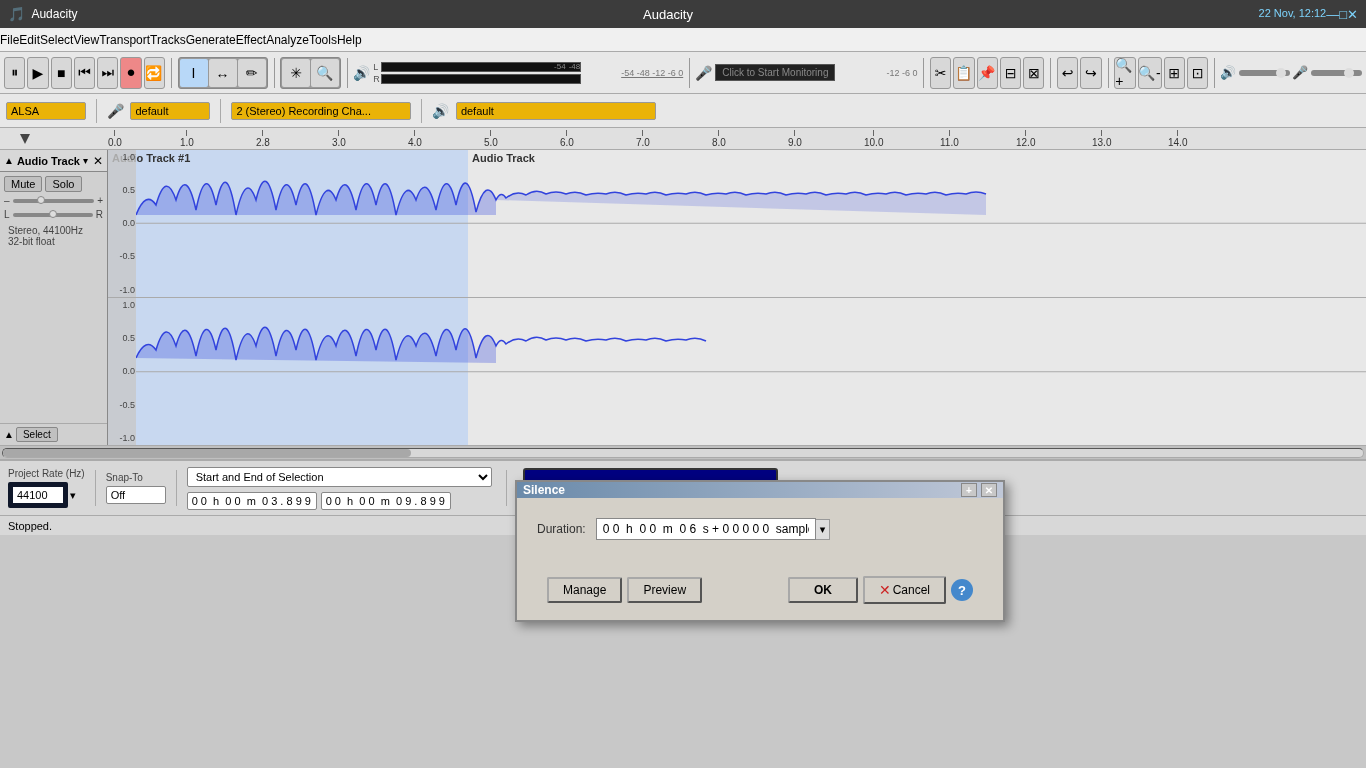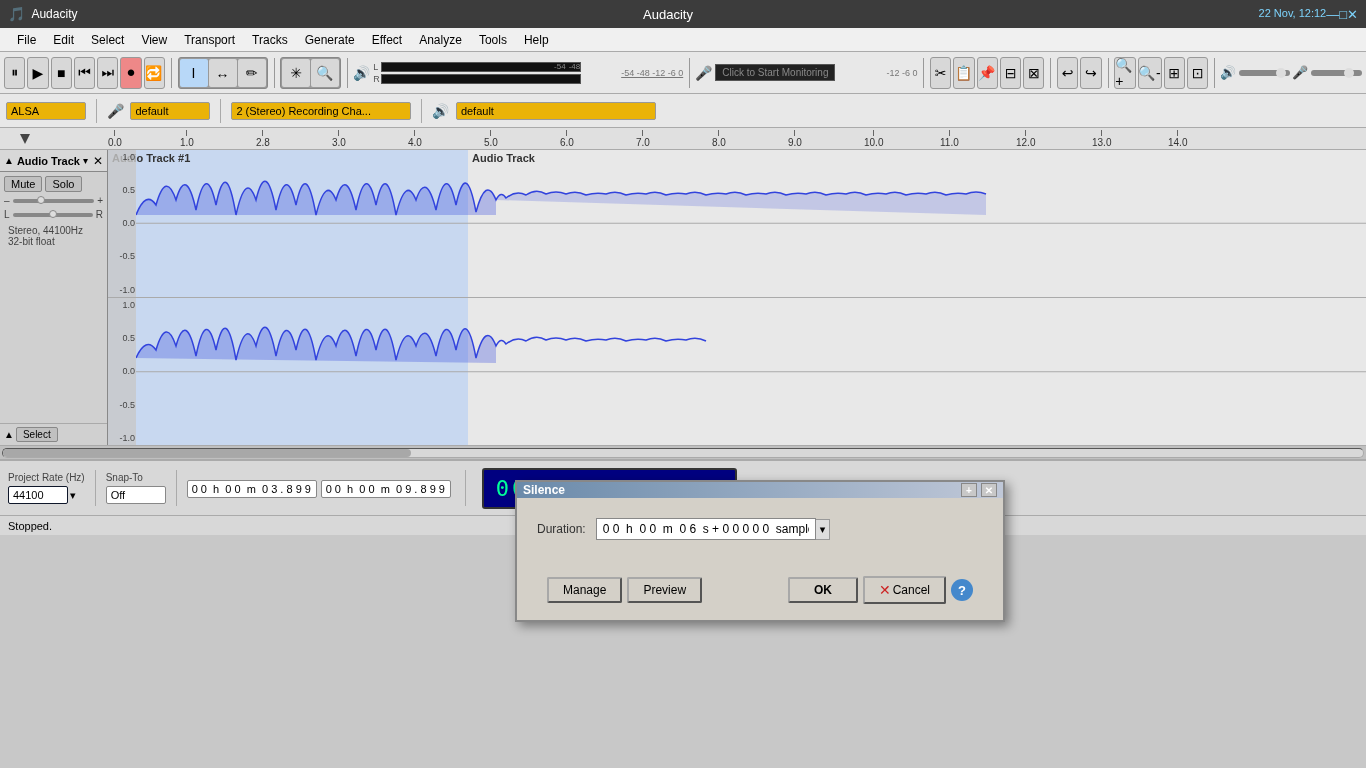--- a/index.html
+++ b/index.html
@@ -24,21 +24,20 @@
       background: #f0f0f0;
       height: 24px;
       display: flex;
       align-items: center;
       border-bottom: 1px solid #aaa;
     }
     #menubar span {
       padding: 2px 0;
       cursor: pointer;
       font-size: 12px;
-      margin-left: 17px;
     }
 
     
     #toolbar1 {
       background: #e8e8e8;
       height: 42px;
       display: flex;
       align-items: center;
       border-bottom: 1px solid #aaa;
       padding: 2px 4px;
@@ -203,21 +202,21 @@
       gap: 10px;
     }
     .bottom-group {
       display: flex;
       flex-direction: column;
       gap: 3px;
     }
     .bottom-label { font-size: 10px; color: #444; }
     .bottom-input {
       background: #fff;
-      border: 1px solid #0f172a;
+      border: 5px solid #0f172a;
       border-radius: 2px;
       padding: 2px 4px;
       font-size: 11px;
       width: 70px;
     }
     .snap-select {
       background: #fff;
       border: 1px solid #888;
       border-radius: 2px;
       padding: 2px 14px 2px 4px;
@@ -662,20 +661,27 @@
   <div class="bottom-group">
     <span class="bottom-label">Snap-To</span>
     <div style="display:flex;align-items:center;gap:2px;">
       <div class="snap-select">Off</div>
     </div>
   </div>
 
   <div style="width:1px;height:36px;background:#aaa;"></div>
 
   <div class="bottom-group">
+    <div style="display:flex;align-items:center;gap:3px;">
+      <select class="sel-dropdown" style="width:305px;">
+        <option>Start and End of Selection</option>
+        <option>Start and Length</option>
+        <option>Length and End</option>
+      </select>
+    </div>
     <div style="display:flex;align-items:center;gap:4px;margin-top:2px;">
       <input class="time-input-sm" value="0 0  h  0 0  m  0 3 . 8 9 9  s" style="">
       <input class="time-input-sm" value="0 0  h  0 0  m  0 9 . 8 9 9  s" style="">
     </div>
   </div>
 
   <div style="width:1px;height:36px;background:#aaa;margin-left:4px;"></div>
 
   <div style="display:flex;align-items:center;padding-left:6px;">
     <div class="time-display-large" style="background:#000080;color:#00ff99;font-size:22px;font-family:monospace;padding:6px 12px;border-radius:3px;border:2px solid #333;letter-spacing:3px;">

